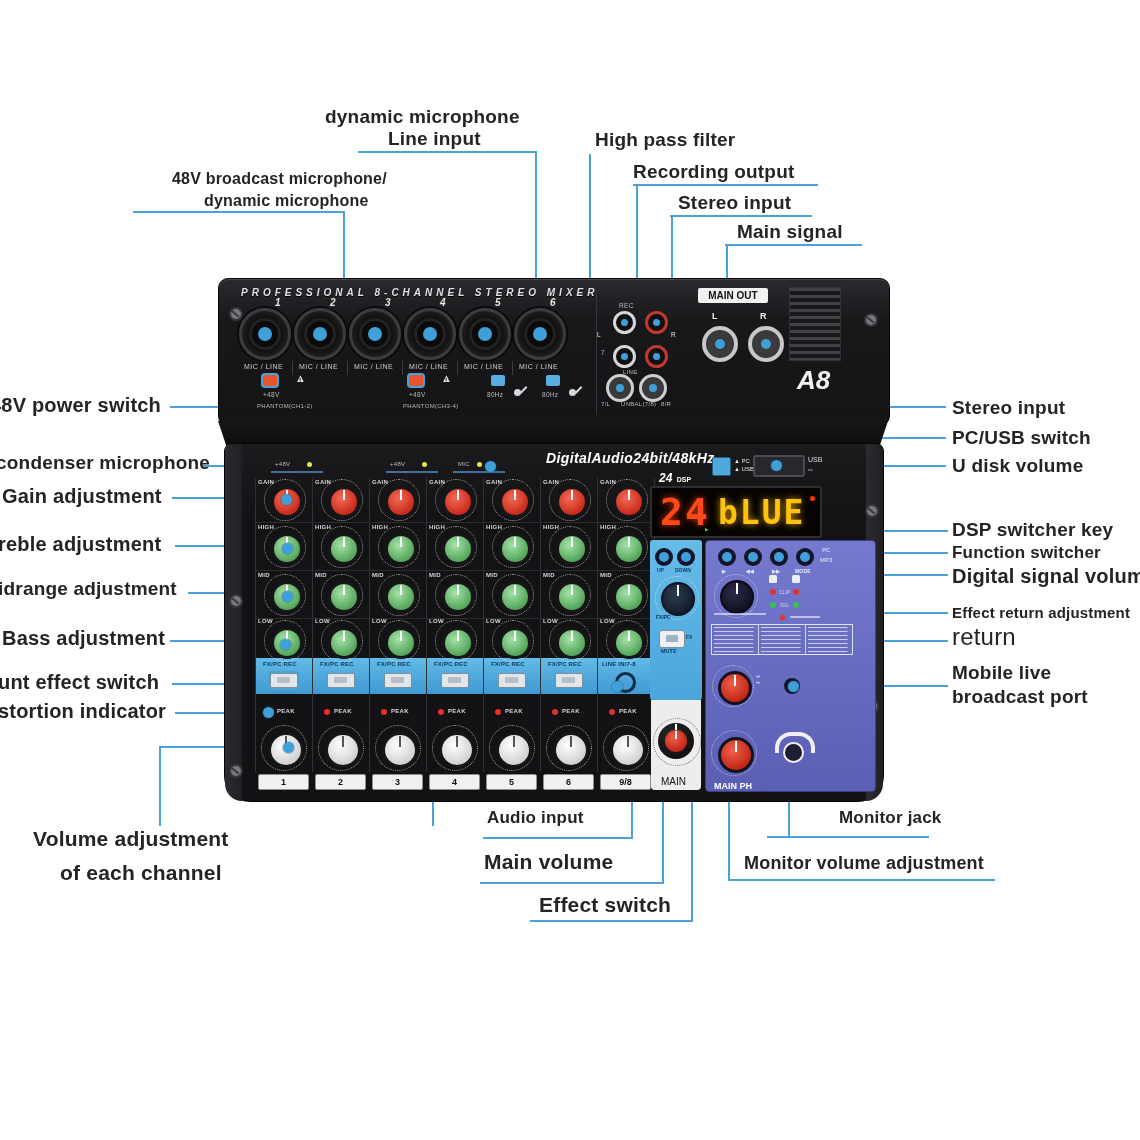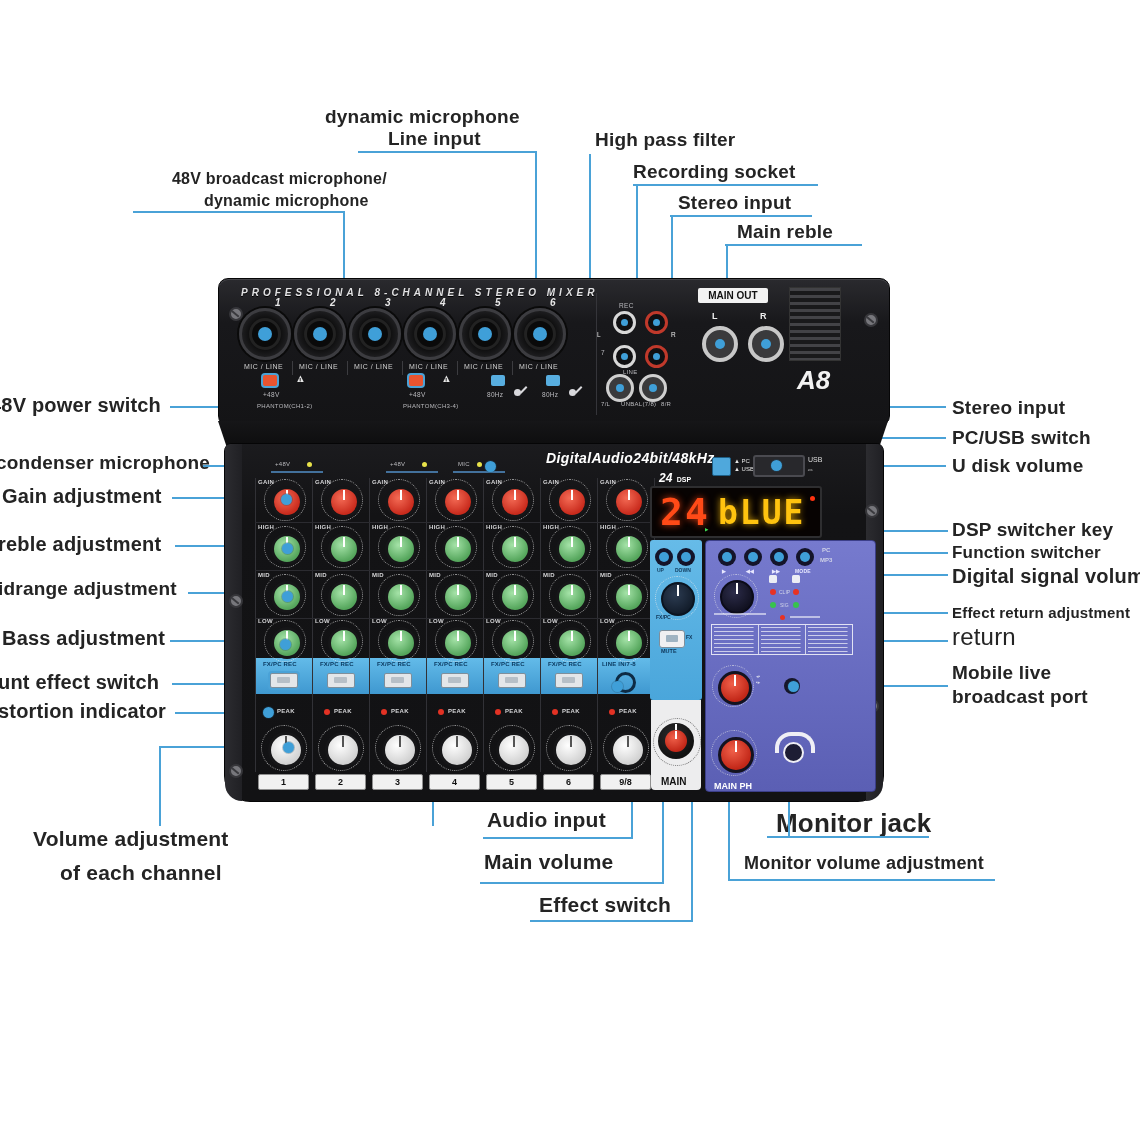--- a/index.html
+++ b/index.html
@@ -68,23 +68,23 @@
   .ven{position:absolute;font-size:6px;color:#cfd2e8;}
 </style>
 </head>
 <body>
 
 <div class="lbl" style="left:325px;top:106px;font-size:19px;">dynamic microphone</div>
 <div class="lbl" style="left:388px;top:128px;font-size:19px;">Line input</div>
 <div class="lbl" style="left:595px;top:129px;font-size:19px;">High pass filter</div>
 <div class="lbl" style="left:172px;top:170px;font-size:16px;">48V broadcast microphone/</div>
 <div class="lbl" style="left:204px;top:192px;font-size:16px;">dynamic microphone</div>
-<div class="lbl" style="left:633px;top:161px;font-size:19px;">Recording socket</div>
+<div class="lbl" style="left:633px;top:161px;font-size:19px;">Recording output</div>
 <div class="lbl" style="left:678px;top:192px;font-size:19px;">Stereo input</div>
-<div class="lbl" style="left:737px;top:221px;font-size:19px;">Main reble</div>
+<div class="lbl" style="left:737px;top:221px;font-size:19px;">Main signal</div>
 
 <div class="lbl" style="left:-10px;top:394px;font-size:20px;">48V power switch</div>
 <div class="lbl" style="left:-4px;top:452px;font-size:19px;">condenser microphone</div>
 <div class="lbl" style="left:2px;top:485px;font-size:20px;">Gain adjustment</div>
 <div class="lbl" style="left:-2px;top:533px;font-size:20px;">reble adjustment</div>
 <div class="lbl" style="left:-2px;top:578px;font-size:19px;">idrange adjustment</div>
 <div class="lbl" style="left:2px;top:627px;font-size:20px;">Bass adjustment</div>
 <div class="lbl" style="left:-2px;top:671px;font-size:20px;">unt effect switch</div>
 <div class="lbl" style="left:-2px;top:700px;font-size:20px;">stortion indicator</div>
 
@@ -94,24 +94,24 @@
 <div class="lbl" style="left:952px;top:519px;font-size:19px;">DSP switcher key</div>
 <div class="lbl" style="left:952px;top:543px;font-size:17px;">Function switcher</div>
 <div class="lbl" style="left:952px;top:565px;font-size:20px;">Digital signal volume</div>
 <div class="lbl" style="left:952px;top:604px;font-size:15px;">Effect return adjustment</div>
 <div class="lbl" style="left:952px;top:623px;font-size:24px;font-weight:normal;">return</div>
 <div class="lbl" style="left:952px;top:662px;font-size:19px;">Mobile live</div>
 <div class="lbl" style="left:952px;top:686px;font-size:19px;">broadcast port</div>
 
 <div class="lbl" style="left:33px;top:827px;font-size:21px;">Volume adjustment</div>
 <div class="lbl" style="left:60px;top:861px;font-size:21px;">of each channel</div>
-<div class="lbl" style="left:487px;top:808px;font-size:21px;">Audio input</div>
+<div class="lbl" style="left:487px;top:808px;font-size:17px;">Audio input</div>
 <div class="lbl" style="left:484px;top:850px;font-size:21px;">Main volume</div>
 <div class="lbl" style="left:539px;top:893px;font-size:21px;">Effect switch</div>
-<div class="lbl" style="left:776px;top:808px;font-size:26px;">Monitor jack</div>
+<div class="lbl" style="left:839px;top:808px;font-size:17px;">Monitor jack</div>
 <div class="lbl" style="left:744px;top:853px;font-size:18px;">Monitor volume adjustment</div>
 
 <div class="cl" style="left:358px;top:151px;width:178px;"></div>
 <div class="clv" style="left:535px;top:151px;height:181px;"></div>
 <div class="cl" style="left:287px;top:331px;width:281px;"></div>
 <div class="cl" style="left:133px;top:211px;width:212px;"></div>
 <div class="clv" style="left:343px;top:211px;height:196px;"></div>
 <div class="cl" style="left:170px;top:406px;width:175px;"></div>
 <div class="cl" style="left:268px;top:380px;width:224px;"></div>
 <div class="clv" style="left:589px;top:154px;height:224px;"></div>
@@ -504,21 +504,21 @@
       <i style="display:block;margin:4px auto 0;width:12px;height:7px;background:#9fb3c2;border-radius:1px;"></i>
     </div>
   <div class="abs" style="left:36px;top:94px;font-size:5px;font-weight:bold;color:#0e3456;">FX</div>
   <div class="abs" style="left:11px;top:108px;font-size:5.5px;font-weight:bold;color:#0e3456;">MUTE</div>
 </div>
 
 <div class="mainstrip">
   <div class="ring" style="left:2px;top:18px;width:46px;height:46px;border-color:rgba(40,40,40,.6);"></div>
   <div class="knob" style="left:7px;top:23px;width:36px;height:36px;background:radial-gradient(circle at 40% 35%,#2a2a2c,#111 70%);border:0;"></div>
   <div class="knob" style="left:14px;top:30px;width:22px;height:22px;background:radial-gradient(circle at 40% 35%,#f0604a,#c22718 70%);border:0;"></div>
-  <div class="abs" style="left:10px;top:76px;font-size:10px;font-weight:bold;color:#111;">MAIN</div>
+  <div class="abs" style="left:10px;top:76px;font-size:10px;font-weight:normal;color:#111;">MAIN</div>
 </div>
 
 <div class="purple">
   <div class="pbtn" style="left:12px;top:7px;">
       <i></i>
     </div>
   <div class="pbtn" style="left:38px;top:7px;">
       <i></i>
     </div>
   <div class="pbtn" style="left:64px;top:7px;">

